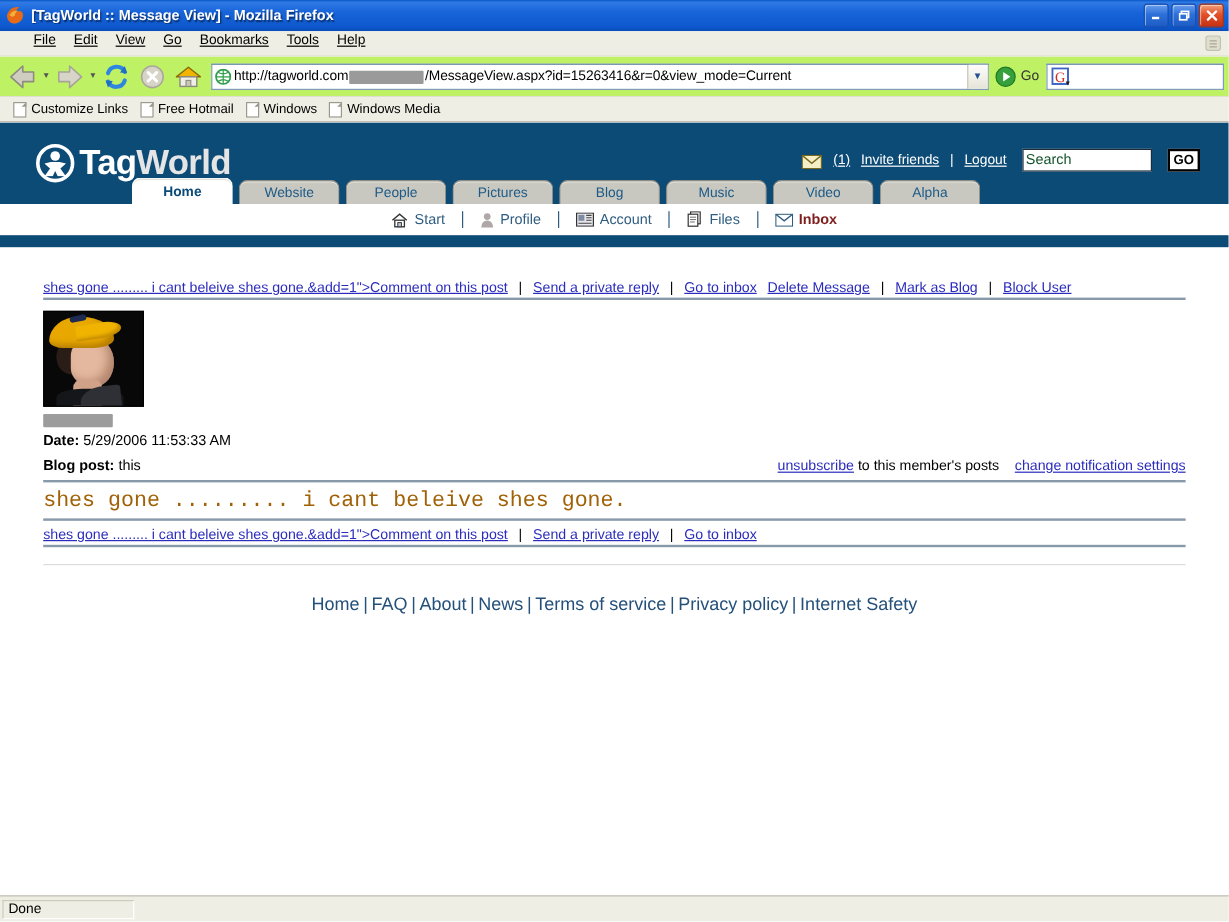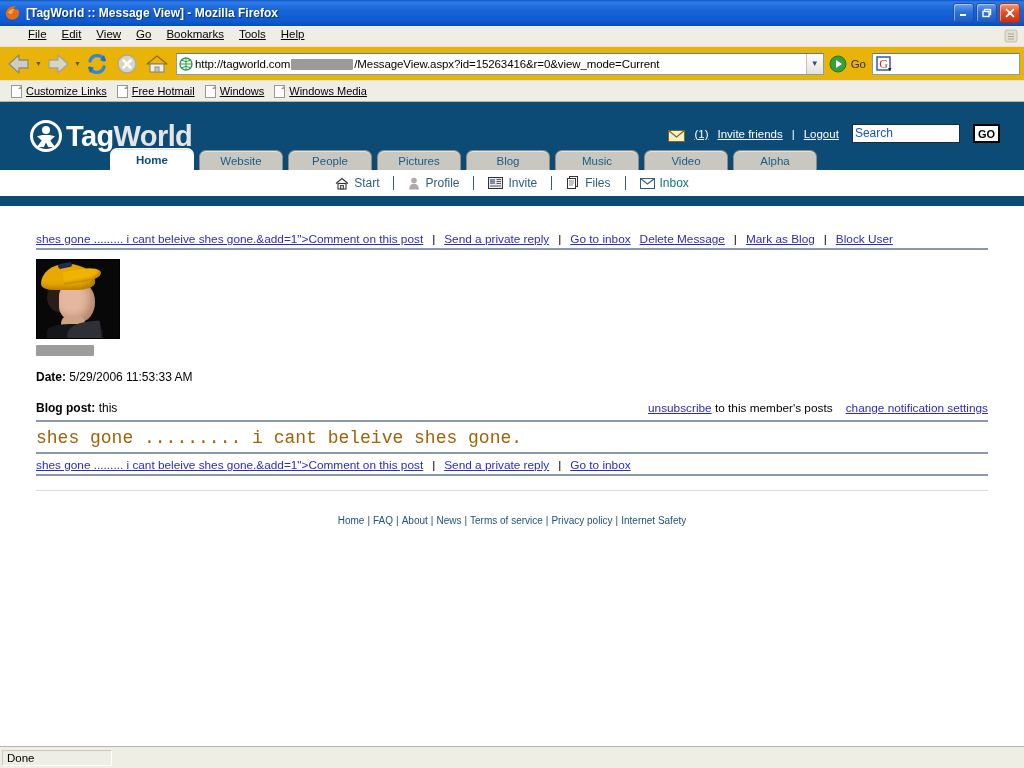--- a/index.html
+++ b/index.html
@@ -51,21 +51,21 @@
     white-space: nowrap;
   }
   .menubar .m u { text-decoration: underline; }
   .menu-grip {
     position: absolute; right: 6px; top: 3px;
     width: 14px; height: 14px;
   }
 
   
   .navbar {
-    height: 34px; background: #eab308;
+    height: 34px; background: #bef264;
     display: flex; align-items: center; padding: 0 4px;
     border-bottom: 1px solid #e0ded1;
   }
   .nav-ico { width: 30px; height: 28px; display:flex; align-items:center; justify-content:center; flex:none; }
   .nav-arrowdrop { width: 9px; height: 28px; display:flex; align-items:center; justify-content:center; font-size: 7px; color:#555; flex:none;}
   .urlbar {
     flex: 1; height: 22px; background: #fff;
     border: 1px solid #7f9db9; border-top-color:#5c7da0;
     display: flex; align-items: center; margin: 0 3px 0 4px;
     position: relative;
@@ -96,21 +96,21 @@
   }
 
   
   .bookmarks {
     height: 21px; background: #efeee4;
     display: flex; align-items: center; padding-left: 8px;
     border-bottom: 1px solid #b6b4a6;
     position: relative;
   }
   .bm { display:flex; align-items:center; gap:4px; padding: 0 7px 0 3px; }
-  .bm span.lbl { font-size: 11px; color:#000; white-space: nowrap; text-decoration: underline; }
+  .bm span.lbl { font-size: 11px; color:#000; white-space: nowrap; }
   .bm-page {
     width: 11px; height: 13px; background:#fff;
     border: 1px solid #9a9a8e; position: relative; flex: none;
   }
   .bm-page:after {
     content:""; position:absolute; right:-1px; top:-1px;
     border-width: 0 0 4px 4px; border-style: solid;
     border-color: transparent transparent #9a9a8e transparent;
   }
 
@@ -140,21 +140,21 @@
     position: absolute; right: 24px; top: 22px;
     display: flex; align-items: center; gap: 9px;
   }
   .env-ico { width: 17px; height: 12px; flex: none; }
   .tw-top-right a {
     color: #ffffff; font-size: 11.5px; text-decoration: underline; white-space: nowrap;
   }
   .tw-top-right .sep { color: #ffffff; font-size: 11.5px; }
   .tw-search {
     width: 108px; height: 19px; background: #fff; border: 1px solid #1a2c3c;
-    font-size: 12px; color: #1d4ed8; padding: 0 2px; margin-left: 4px;
+    font-size: 12px; color: #14532d; padding: 0 2px; margin-left: 4px;
     font-family: "Liberation Sans", sans-serif; line-height: 17px;
   }
   .tw-go {
     height: 19px; min-width: 27px; background: #fff; border: 2px solid #000;
     font-size: 11px; font-weight: bold; color: #000; margin-left: 4px;
     display:flex; align-items:center; justify-content:center; padding: 0 3px;
     font-family: "Liberation Sans", sans-serif;
   }
 
   
@@ -177,21 +177,21 @@
   }
 
   
   .tw-subnav {
     background: #ffffff; height: 26px;
     display: flex; align-items: center; justify-content: center; gap: 0;
     border-bottom: 0;
   }
   .sub-item { display:flex; align-items:center; gap: 5px; padding: 0 14px; }
   .sub-item .lbl { font-size: 12px; color: #2f5d80; white-space: nowrap; }
-  .sub-item.active .lbl { color: #0f766e; font-weight: normal; }
+  .sub-item.active .lbl { color: #7f1d1d; font-weight: bold; }
   .sub-divider { width: 1px; height: 14px; background: #2f5d80; }
   .tw-bluebar { height: 10px; background: #0d4b77; }
 
   
   .content { padding: 0 36px; }
   .msg-links {
     display: flex; align-items: center; gap: 0; flex-wrap: nowrap;
     padding-top: 26px; padding-bottom: 2px;
     border-bottom: 2px solid #8899aa;
   }
@@ -235,35 +235,35 @@
     position: absolute; left: 10px; top: 64px; width: 56px; height: 18px;
     background: #15161a; border-radius: 40% 40% 0 0;
   }
   .av-shoulder {
     position: absolute; left: 30px; top: 62px; width: 34px; height: 20px;
     background: #2e3036; border-radius: 60% 10% 0 0; transform: rotate(-6deg);
   }
   .name-redact {
     width: 58px; height: 11px; background: #9c9c9c; margin-top: 6px; border-radius: 1px;
   }
-  .meta { font-size: 12px; color: #000; margin-top: 14px; }
+  .meta { font-size: 12px; color: #000; margin-top: 4px; }
   .meta b { font-weight: bold; }
   .blogrow { display:flex; align-items: baseline; justify-content: space-between; margin-top: 3px; }
   .blogrow .right { font-size: 11.8px; color: #000; }
   .blogrow .right a { color: #2b2bbd; text-decoration: underline; }
   .body-text {
     font-size: 18px; color: #a16207; padding: 6px 0 4px 0;
     border-top: 2px solid #8899aa; margin-top: 5px;
     border-bottom: 2px solid #8899aa;
     font-family: Liberation Mono, monospace;
   }
   .msg-links.bottom { padding-top: 4px; border-bottom: 2px solid #8899aa; }
 
   .footer { text-align: center; padding-top: 24px; }
-  .footer .flinks { font-size: 10px; color: #24507a; }
+  .footer .flinks { font-size: 15px; color: #24507a; }
   .footer .flinks span.s { padding: 0 3px; }
   .footer .copy { font-size: 11.8px; color: #24507a; margin-top: 7px; }
   .foot-divider { border-top: 1px solid #dcdcdc; margin-top: 14px; }
 
   
   .statusbar {
     height: 22px; background: #efeee4; border-top: 1px solid #b6b4a6;
     display: flex; align-items: center;
   }
   .status-panel {
@@ -483,21 +483,21 @@
         </svg>
         <span class="lbl">Profile</span>
       </div>
       <span class="sub-divider"></span>
       <div class="sub-item">
         <svg width="15" height="12" viewBox="0 0 15 12">
           <rect x="0.5" y="0.5" width="14" height="11" fill="#e8e8ee" stroke="#333"></rect>
           <rect x="2" y="2" width="5" height="5" fill="#7e8ba0"></rect>
           <path d="M8.5 2.5h4.5M8.5 4.5h4.5M8.5 6.5h4.5M2 9h11" stroke="#444" stroke-width="0.9"></path>
         </svg>
-        <span class="lbl">Invite</span>
+        <span class="lbl">Account</span>
       </div>
       <span class="sub-divider"></span>
       <div class="sub-item">
         <svg width="14" height="14" viewBox="0 0 14 14">
           <rect x="3.5" y="0.5" width="8" height="10" fill="#fff" stroke="#333"></rect>
           <rect x="1.5" y="2.5" width="8" height="10" fill="#fff" stroke="#333"></rect>
           <path d="M3 5h5M3 7h5M3 9h4" stroke="#666" stroke-width="0.8"></path>
         </svg>
         <span class="lbl">Files</span>
       </div>

